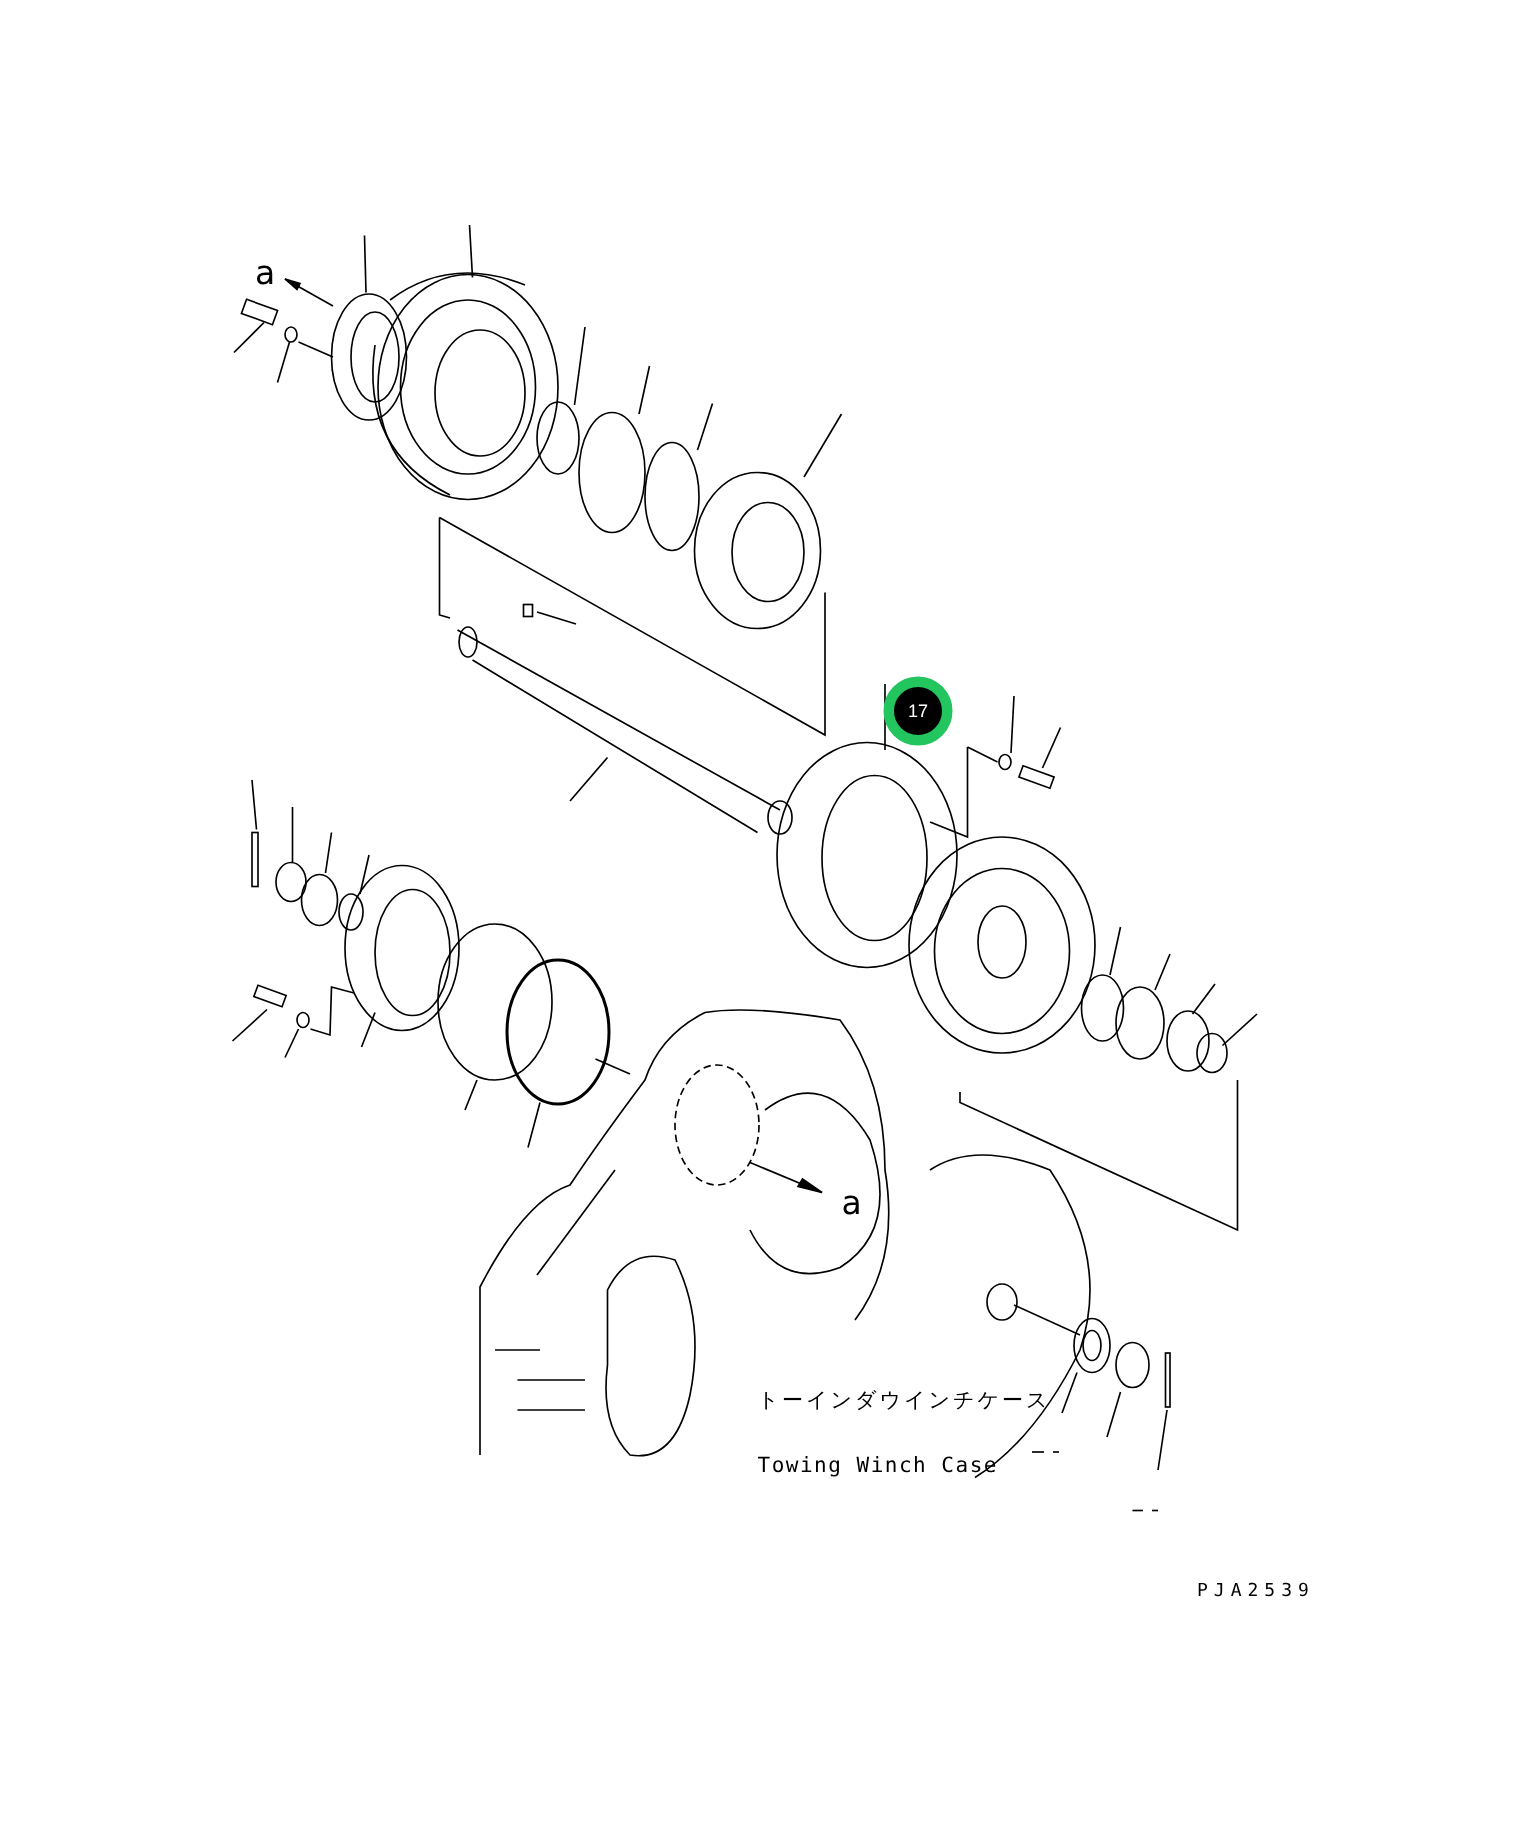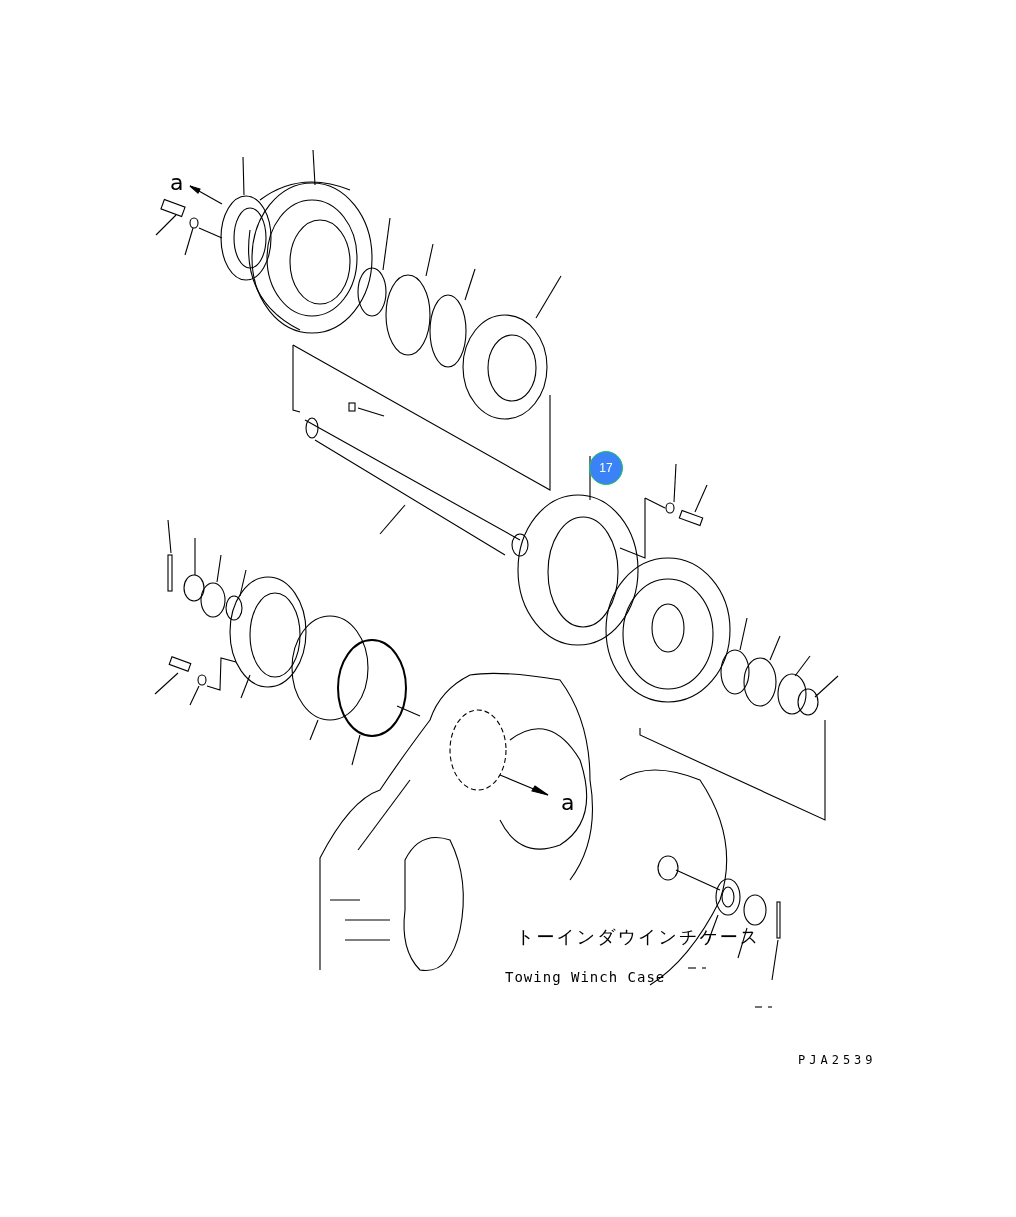--- a/index.html
+++ b/index.html
@@ -2,26 +2,26 @@
 <html><head>
 <meta charset="utf-8">
 <style>
   html,body{margin:0;padding:0;background:#fff;}
   body{width:1016px;height:1217px;position:relative;overflow:hidden;font-family:"DejaVu Sans Mono",monospace;}
   #drawing{position:absolute;left:0;top:0;width:1016px;height:1217px;}
   #drawing *{fill:none;stroke:#000;stroke-width:1.1;}
   #drawing .fill{fill:#000;}
   #drawing .thick{stroke-width:2;}
   .label{position:absolute;color:#000;white-space:pre;}
-  .case-jp{left:516px;top:925px;font-size:18px;letter-spacing:2px;}
+  .case-jp{left:505px;top:925px;font-size:14px;letter-spacing:2px;}
   .case-en{left:505px;top:969px;font-size:14px;letter-spacing:1px;}
   .drawing-code{left:798px;top:1053px;font-size:12px;letter-spacing:4px;}
   .ref-a1{left:170px;top:170px;font-size:22px;font-family:"DejaVu Sans",sans-serif;}
   .ref-a2{left:561px;top:790px;font-size:22px;font-family:"DejaVu Sans",sans-serif;}
-  .callout{position:absolute;left:589px;top:451px;width:32px;height:32px;border-radius:50%;background:#3b82f6;border:1px solid #22c55e;color:#fff;font-family:"Liberation Sans",sans-serif;font-size:12px;display:flex;align-items:center;justify-content:center;cursor:pointer;}
+  .callout{position:absolute;left:589px;top:451px;width:32px;height:32px;border-radius:50%;background:#000000;border:7px solid #22c55e;color:#fff;font-family:"Liberation Sans",sans-serif;font-size:12px;display:flex;align-items:center;justify-content:center;cursor:pointer;}
 </style>
 </head>
 <body>
 
 <svg id="drawing" viewBox="0 0 1016 1217">
 
   <g>
     <ellipse cx="312" cy="258" rx="60" ry="75"></ellipse>
     <ellipse cx="312" cy="258" rx="45" ry="58"></ellipse>
     <ellipse cx="320" cy="262" rx="30" ry="42"></ellipse>

